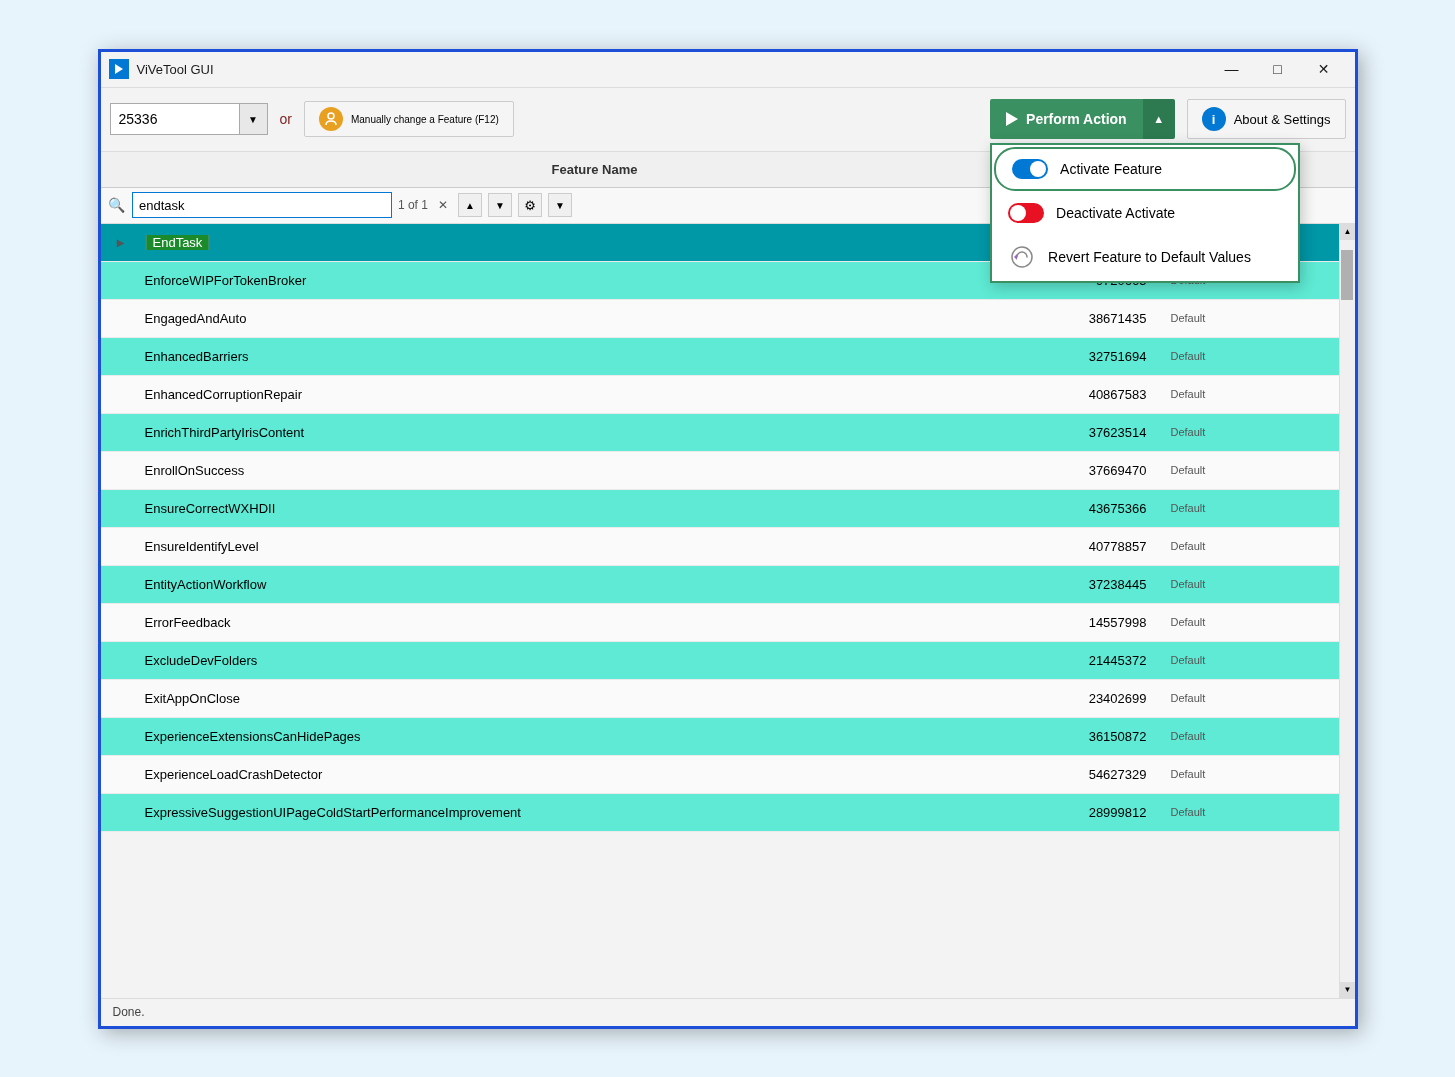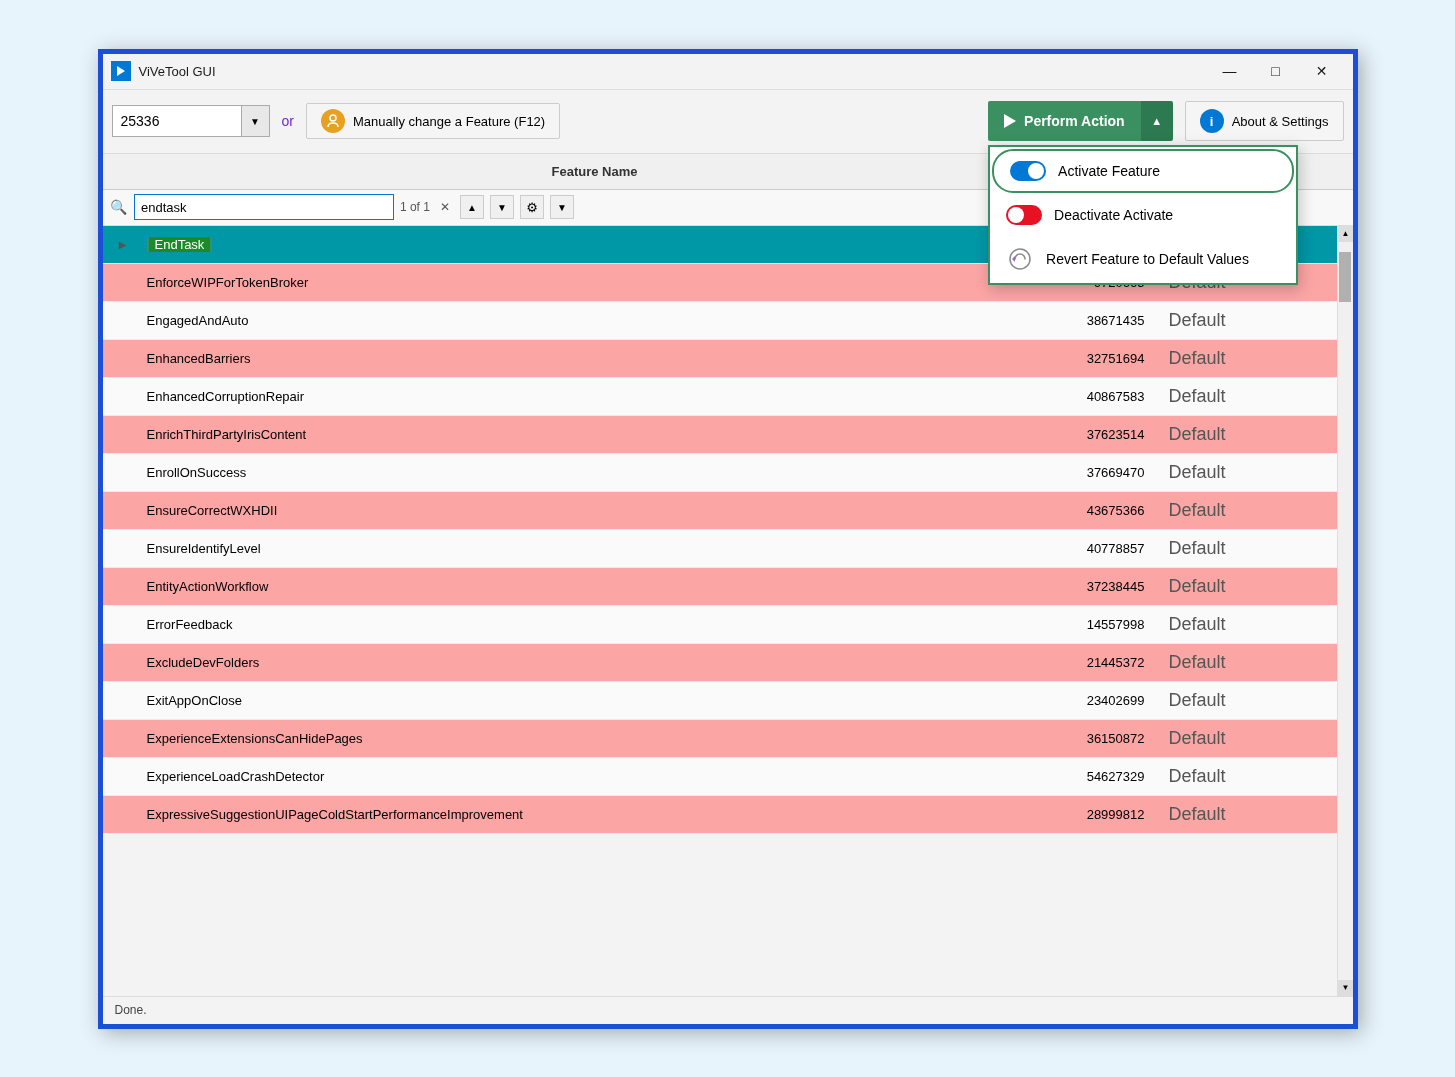--- a/index.html
+++ b/index.html
@@ -2,21 +2,21 @@
 <html><head>
   <meta charset="utf-8">
   <style>
     * { box-sizing: border-box; margin: 0; padding: 0; font-family: 'Segoe UI', sans-serif; }
     body { background: #e8f4fc; width: 1455px; height: 1077px; overflow: hidden; display: flex; align-items: center; justify-content: center; }
     
     .window {
       width: 1260px;
       height: 980px;
       background: #f3f3f3;
-      border: 5px solid #1d4ed8;
+      border: 3px solid #1d4ed8;
       box-shadow: 4px 4px 20px rgba(0,0,0,0.3);
       display: flex;
       flex-direction: column;
     }
 
     .title-bar {
       background: #f3f3f3;
       height: 36px;
       display: flex;
       align-items: center;
@@ -89,34 +89,34 @@
       background: #e8e8e8;
       display: flex;
       align-items: center;
       justify-content: center;
       cursor: pointer;
       font-size: 10px;
     }
 
     .or-label {
       font-size: 14px;
-      color: #6d28d9;
+      color: #7f1d1d;
     }
 
     .manual-change-btn {
       height: 36px;
       padding: 0 14px;
       background: #f5f5f5;
       border: 1px solid #ccc;
       border-radius: 2px;
       display: flex;
       align-items: center;
       gap: 8px;
       cursor: pointer;
-      font-size: 13px;
+      font-size: 10px;
     }
 
     .manual-icon {
       width: 24px;
       height: 24px;
       background: #e8a020;
       border-radius: 50%;
       display: flex;
       align-items: center;
       justify-content: center;
@@ -336,21 +336,21 @@
       flex: 1;
       overflow-y: auto;
       overflow-x: hidden;
     }
 
     .table-row {
       display: flex;
       align-items: center;
       height: 38px;
       border-bottom: 1px solid #ebebeb;
-      background: #fca5a5;
+      background: #5eead4;
     }
 
     .table-row:nth-child(odd) { background: #fafafa; }
     .table-row.selected { background: #0097a7; color: white; }
     .table-row.selected .col-state-val { color: white; }
 
     .row-expand {
       width: 40px;
       flex-shrink: 0;
       display: flex;
@@ -377,21 +377,21 @@
       width: 130px;
       flex-shrink: 0;
       text-align: right;
       padding-right: 16px;
       font-size: 13px;
     }
 
     .col-state-val {
       width: 160px;
       flex-shrink: 0;
-      font-size: 18px;
+      font-size: 11px;
       padding-left: 8px;
     }
 
     .state-enabled { color: #1a8a2a; font-weight: 600; }
     .state-default { color: #555; }
 
     
     .table-body::-webkit-scrollbar { width: 12px; }
     .table-body::-webkit-scrollbar-track { background: #f0f0f0; }
     .table-body::-webkit-scrollbar-thumb { background: #c0c0c0; border: 2px solid #f0f0f0; }

